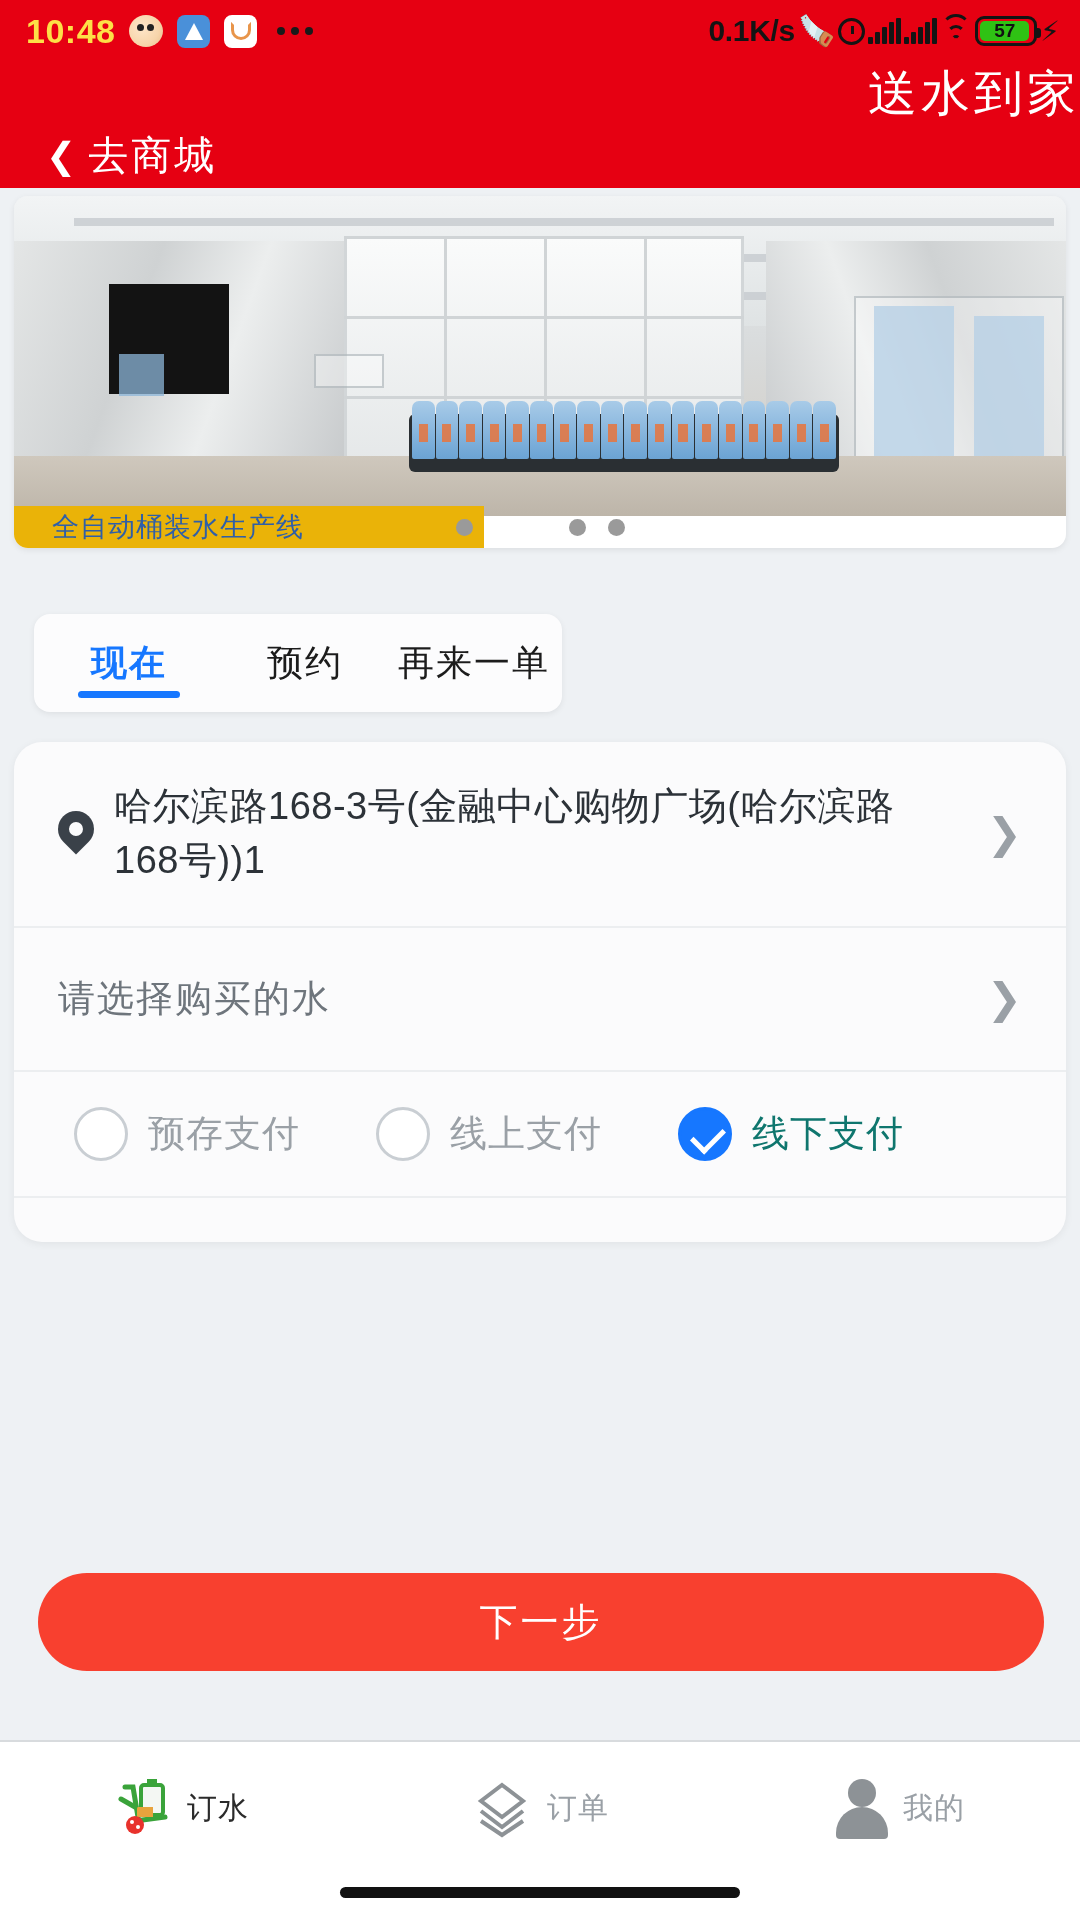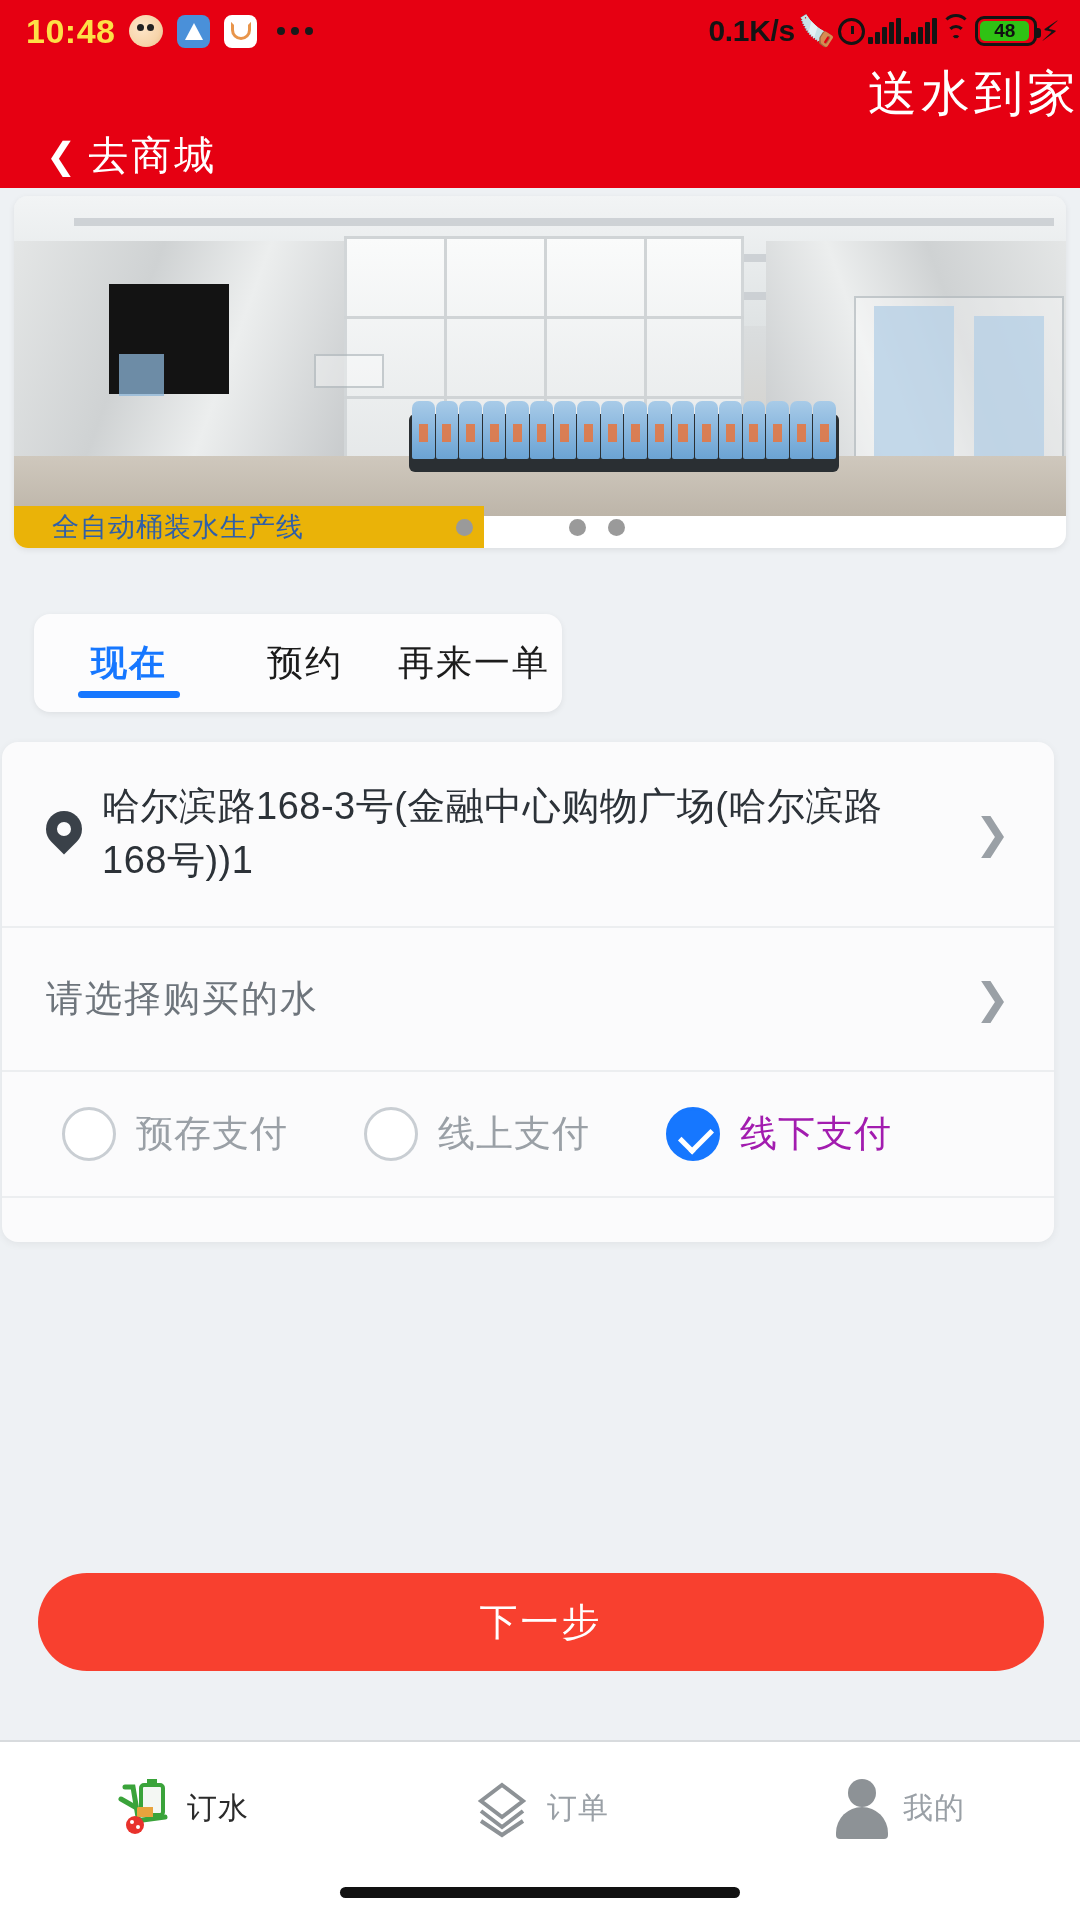--- a/index.html
+++ b/index.html
@@ -116,22 +116,22 @@
   .tab { position:relative; height:100%; display:flex; align-items:center; justify-content:center;
          font-size:36px; color:#1c1c1c; letter-spacing:2px; }
   .tab:nth-child(1){ width:190px; }
   .tab:nth-child(2){ width:162px; }
   .tab:nth-child(3){ width:176px; }
   .tab.active { color:#1677ff; font-weight:600; }
   .tab.active:after { content:""; position:absolute; left:50%; transform:translateX(-50%);
                       bottom:14px; width:102px; height:7px; background:#1677ff; border-radius:4px; }
 
   
-  .form-card { position:absolute; left:2px; top:742px; width:1052px; height:500px;
-               background:#fbfbfc; border-radius:16px; box-shadow:0 2px 8px rgba(0,0,0,.06);
+  .form-card { position:absolute; left:14px; top:742px; width:1052px; height:500px;
+               background:#fbfbfc; border-radius:28px; box-shadow:0 2px 8px rgba(0,0,0,.06);
                overflow:hidden; }
   .row { position:relative; width:100%; display:flex; align-items:center;
          padding:0 44px; border-bottom:2px solid #eceef0; }
   .row:last-child { border-bottom:none; }
   .row-addr { height:186px; align-items:center; }
   .pin { width:36px; height:46px; flex:none; margin-right:20px; position:relative; }
   .pin i { position:absolute; left:0; top:0; width:36px; height:36px; border-radius:50% 50% 50% 0;
            transform:rotate(-45deg); background:#3a4149; }
   .pin i:after { content:""; position:absolute; left:11px; top:11px; width:14px; height:14px;
                  border-radius:50%; background:#fbfbfc; }
@@ -142,21 +142,21 @@
   .row-pay { height:126px; justify-content:flex-start; gap:4px; padding:0 60px; }
   .payopt { display:flex; align-items:center; gap:20px; }
   .payopt + .payopt { margin-left:72px;text-align:center; }
   .radio { width:54px; height:54px; border-radius:50%; border:3px solid #c9ced3;
            background:#fff; flex:none; }
   .radio.on { background:#1677ff; border-color:#1677ff; position:relative; }
   .radio.on:after { content:""; position:absolute; left:17px; top:11px; width:15px; height:26px;
                     border:5px solid #fff; border-top:none; border-left:none;
                     transform:rotate(45deg); }
   .payopt .ptxt { font-size:37px; color:#9aa0a6; letter-spacing:1px; }
-  .payopt.sel .ptxt { color:#a21caf; }
+  .payopt.sel .ptxt { color:#0f766e; }
   .row-note { height:144px; }
   .chev-r { position:absolute; right:44px; top:50%; transform:translateY(-50%);
             color:#9aa0a6; font-size:42px; font-weight:300; line-height:1; }
 
   
   .next-btn { position:absolute; left:38px; top:1573px; width:1006px; height:98px;
               background:#f8402f; border-radius:49px; color:#fff; font-size:38px;
               letter-spacing:3px; display:flex; align-items:center; justify-content:center; }
 
   
@@ -219,21 +219,21 @@
             <b></b>
             <b></b>
           </span>
         <span class="icon-wifi">
             <i></i>
             <i></i>
             <i></i>
           </span>
         <span class="battery">
           <span class="battery-fill">
-              <span class="battery-txt">48</span>
+              <span class="battery-txt">57</span>
             </span>
         </span>
         <span class="icon-flash">⚡</span>
       </div>
     </div>
 
     <div class="nav-title">送水到家</div>
 
     <div class="nav-back">
       <span class="chev">❮</span>

